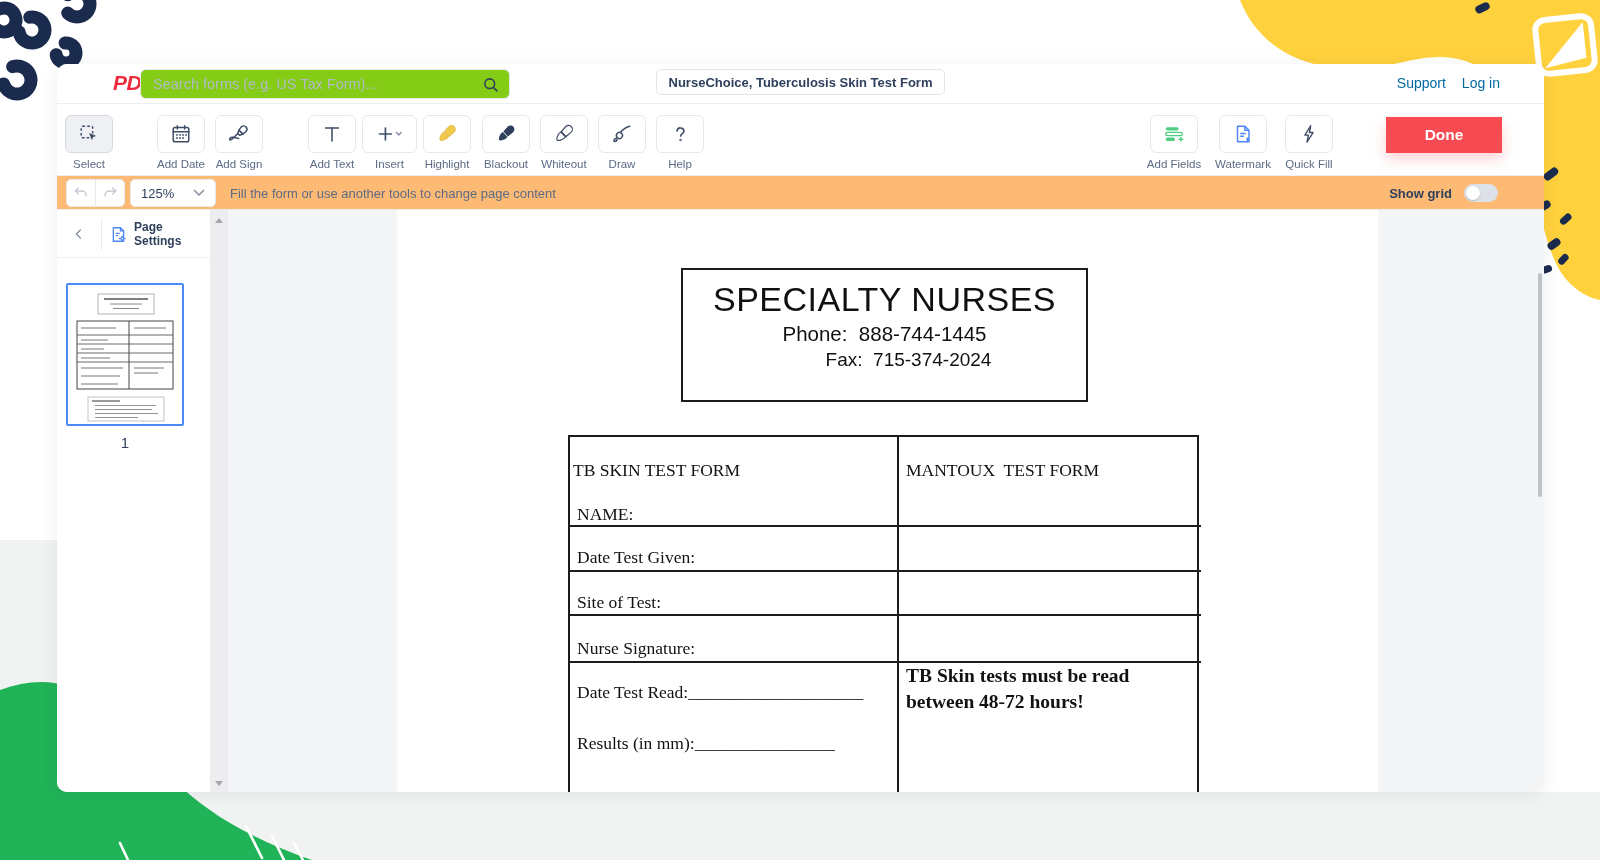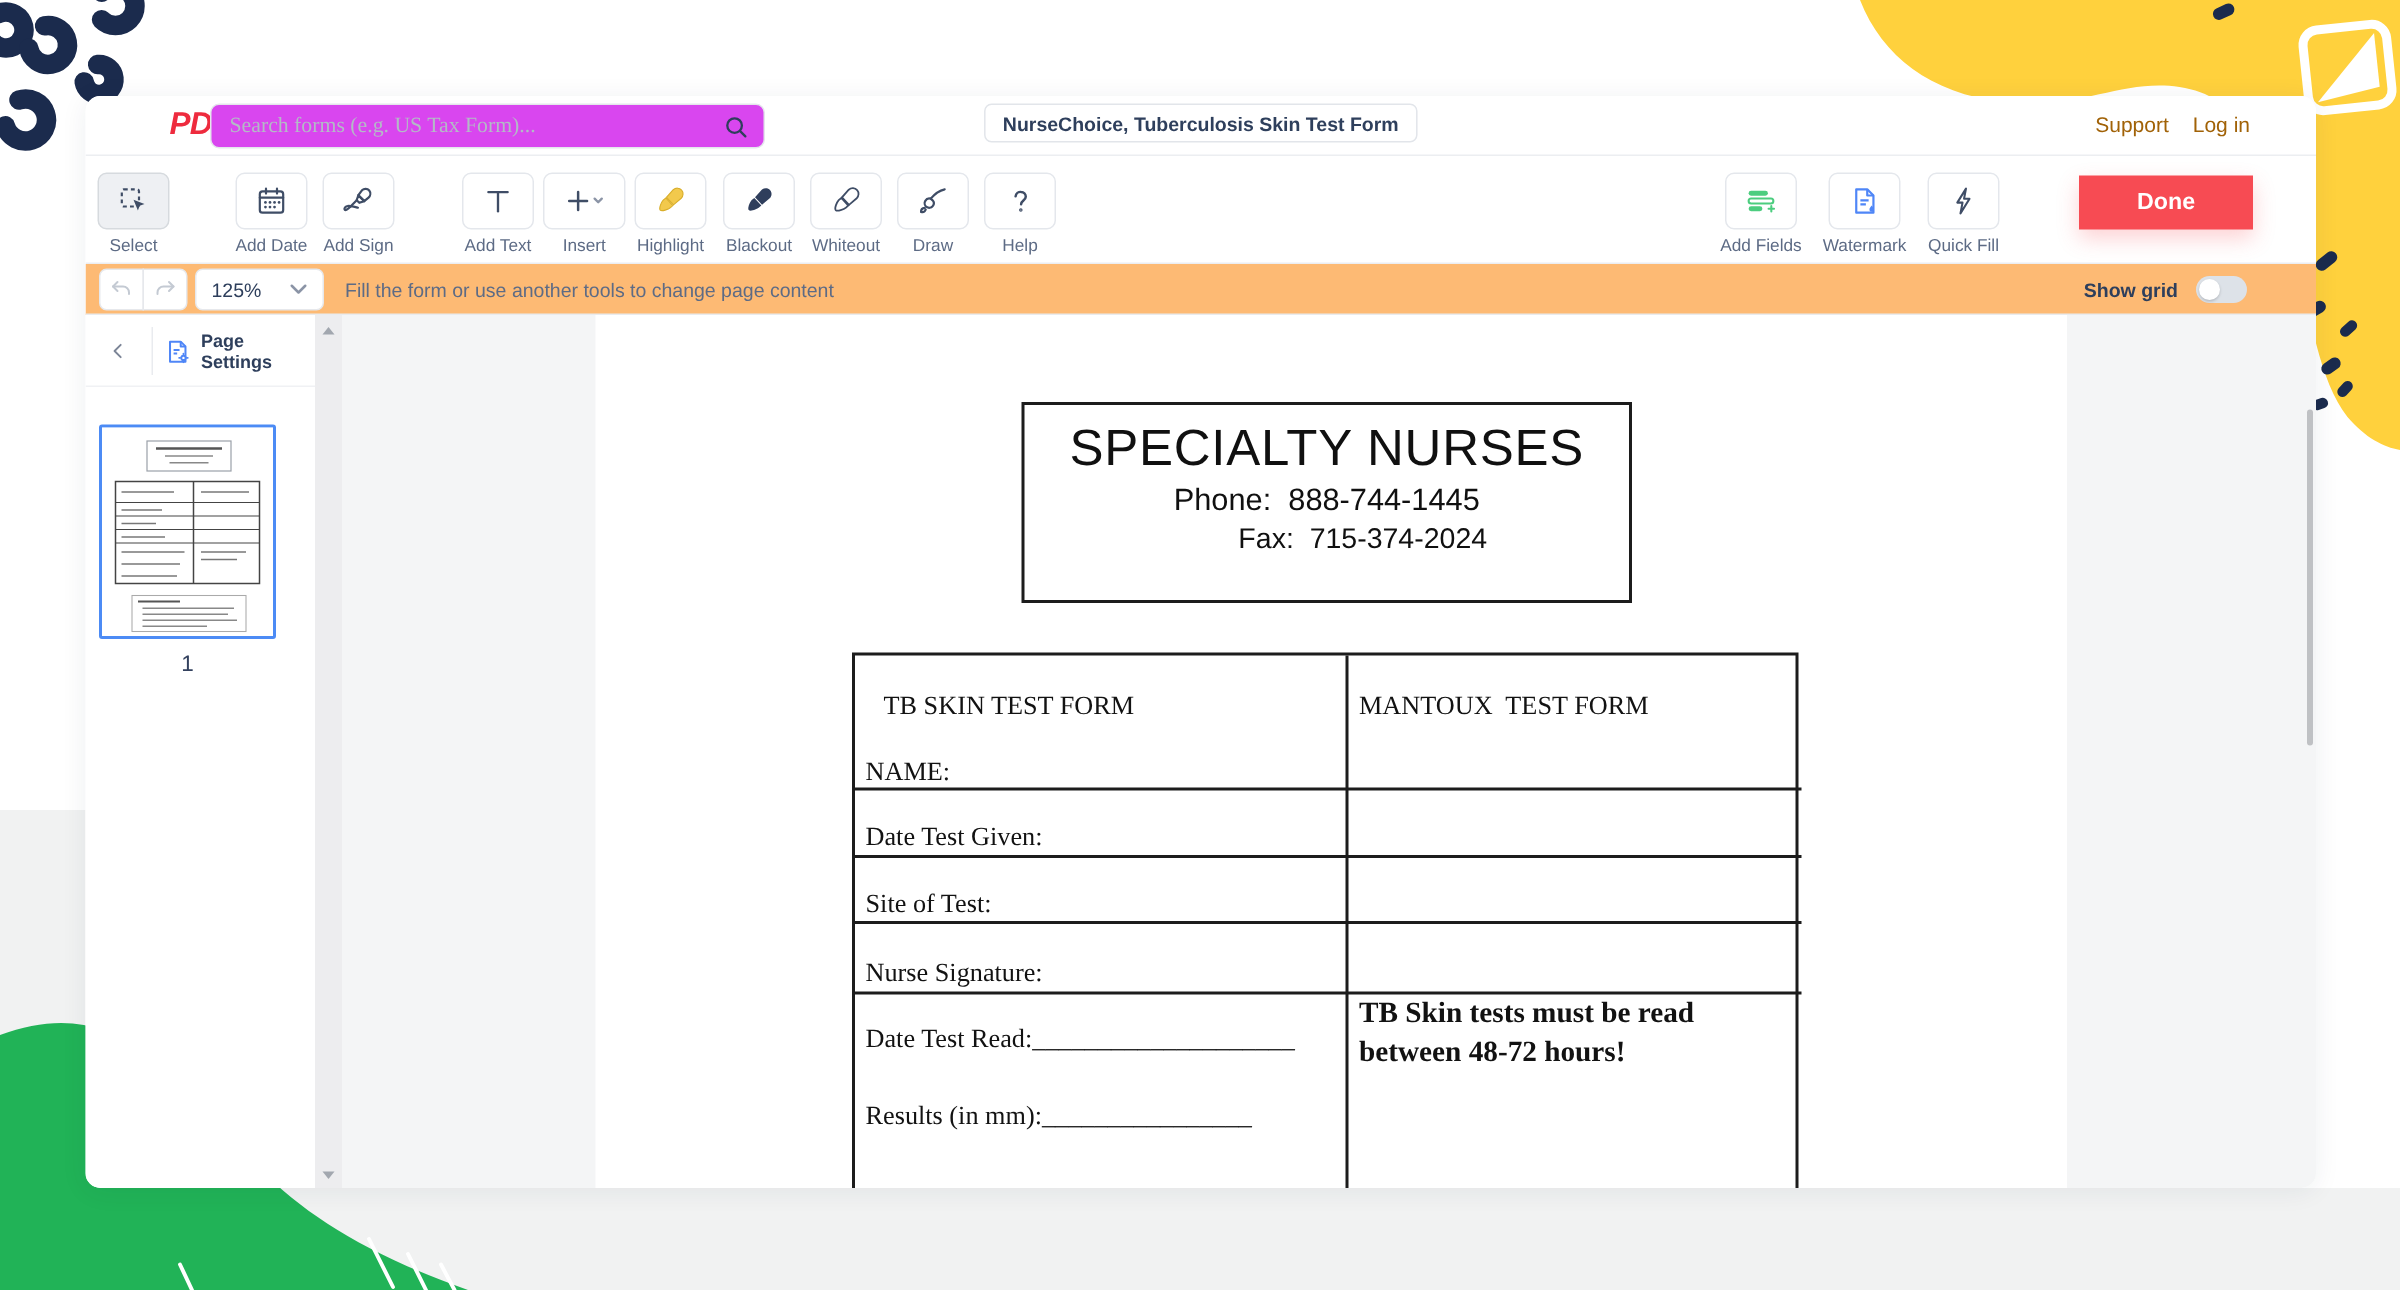--- a/index.html
+++ b/index.html
@@ -14,28 +14,28 @@
 
   
   #app { position:absolute; left:57px; top:64px; width:1487px; height:728px;
          background:#fff; border-radius:10px; box-shadow:0 2px 18px rgba(30,42,74,.07); overflow:hidden; }
 
   
   .hdr { position:absolute; left:0; top:0; width:100%; height:40px; border-bottom:1px solid #eceef1; background:#fff; }
   .logo { position:absolute; left:10px; top:8px; display:flex; align-items:flex-end; cursor:pointer;margin-left:46px; }
   .logo-pdf { color:#ee2b3e; font-weight:800; font-size:21px; line-height:21px; letter-spacing:-.5px; font-style:italic; }
   .logo-liner { color:#1b2b4d; font-weight:700; font-size:10.5px; line-height:13px; margin-left:1px; }
-  .search { position:absolute; left:83px; top:5px; width:370px; height:30px; border:1px solid #e4e7ec; border-radius:6px; background:#d946ef;font-family:Liberation Serif, serif; }
+  .search { position:absolute; left:83px; top:5px; width:370px; height:30px; border:1px solid #e4e7ec; border-radius:6px; background:#84cc16; }
   .search input { position:absolute; left:12px; top:0; width:320px; height:28px; border:none; outline:none; font-size:14.5px; color:#2e3f5c; background:transparent; font-family:inherit; }
   .search input::placeholder { color:#b3bac6; }
   .search .mag { position:absolute; right:10px; top:6px; }
   .doc-title { position:absolute; left:50%; transform:translateX(-50%); top:5px; height:26px; border:1px solid #e2e5ea; border-radius:5px;
                padding:0 12px; display:flex; align-items:center; font-size:13px; font-weight:700; color:#2e3f5c; background:#fff; white-space:nowrap; }
   .hdr-links { position:absolute; right:44px; top:11px; font-size:14px; color:#4d80c4; }
-  .hdr-links a { color:#a16207; text-decoration:none; cursor:pointer;text-align:right; }
+  .hdr-links a { color:#0369a1; text-decoration:none; cursor:pointer;text-align:right; }
   .hdr-links .sep { display:inline-block; width:16px; }
 
   
   .tbar { position:absolute; left:0; top:40px; width:100%; height:72px; border-bottom:1px solid #eceef1; background:#fff; }
   .tool { position:absolute; top:11px; width:48px; display:flex; flex-direction:column; align-items:center; cursor:pointer; }
   .tool .btn { width:48px; height:38px; background:#fff; border:1px solid #e4e7ec; border-radius:6px; display:flex; align-items:center; justify-content:center; }
   .tool.wide, .tool.wide .btn { width:55px; }
   .tool.active .btn { background:#eef0f3; border-color:#d6dade; }
   .tool .lbl { margin-top:5px; font-size:11.5px; color:#5d6b85; white-space:nowrap; }
   .done-btn { position:absolute; left:1329px; top:13px; width:116px; height:36px; background:#f74b53; border:none; border-radius:0;
@@ -484,21 +484,21 @@
 
           <div class="dtable">
 
             <div class="dline" style="left:327px; top:0; width:2px; height:600px;"></div>
             <div class="dline" style="left:0; top:88px; width:631px; height:2px;"></div>
             <div class="dline" style="left:0; top:133px; width:631px; height:2px;"></div>
             <div class="dline" style="left:0; top:177px; width:631px; height:2px;"></div>
             <div class="dline" style="left:0; top:224px; width:631px; height:2px;"></div>
           </div>
 
-          <div class="dtext" style="left:192px; top:250px;">TB SKIN TEST FORM</div>
+          <div class="dtext" style="left:176px; top:250px;">TB SKIN TEST FORM</div>
           <div class="dtext" style="left:509px; top:250px;">MANTOUX  TEST FORM</div>
           <div class="dtext" style="left:180px; top:294px;">NAME:</div>
           <div class="dtext" style="left:180px; top:337px;">Date Test Given:</div>
           <div class="dtext" style="left:180px; top:382px;">Site of Test:</div>
           <div class="dtext" style="left:180px; top:428px;">Nurse Signature:</div>
           <div class="dtext" style="left:180px; top:472px;">Date Test Read:____________________</div>
           <div class="dtext" style="left:180px; top:523px;">Results (in mm):________________</div>
           <div class="dnote" style="left:509px; top:453px;">TB Skin tests must be read between 48-72 hours!</div>
         </div>
 

